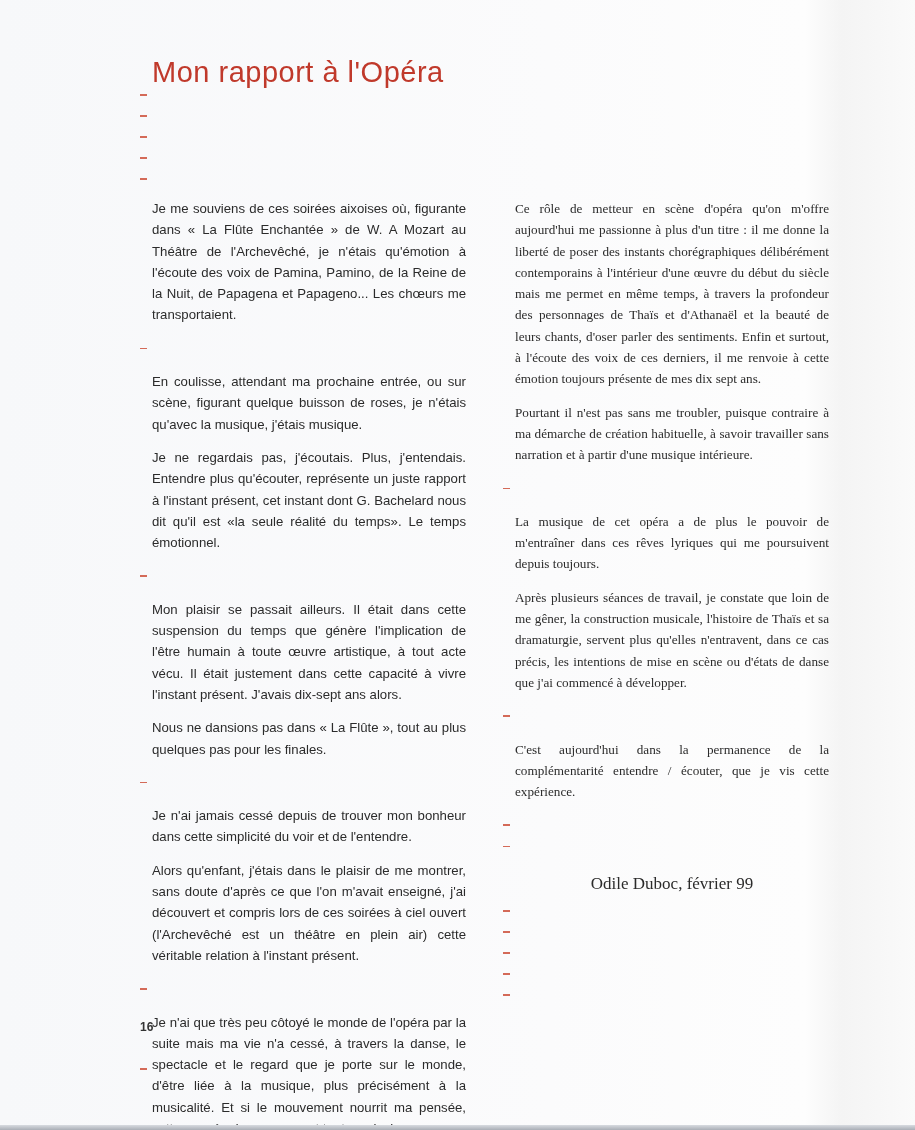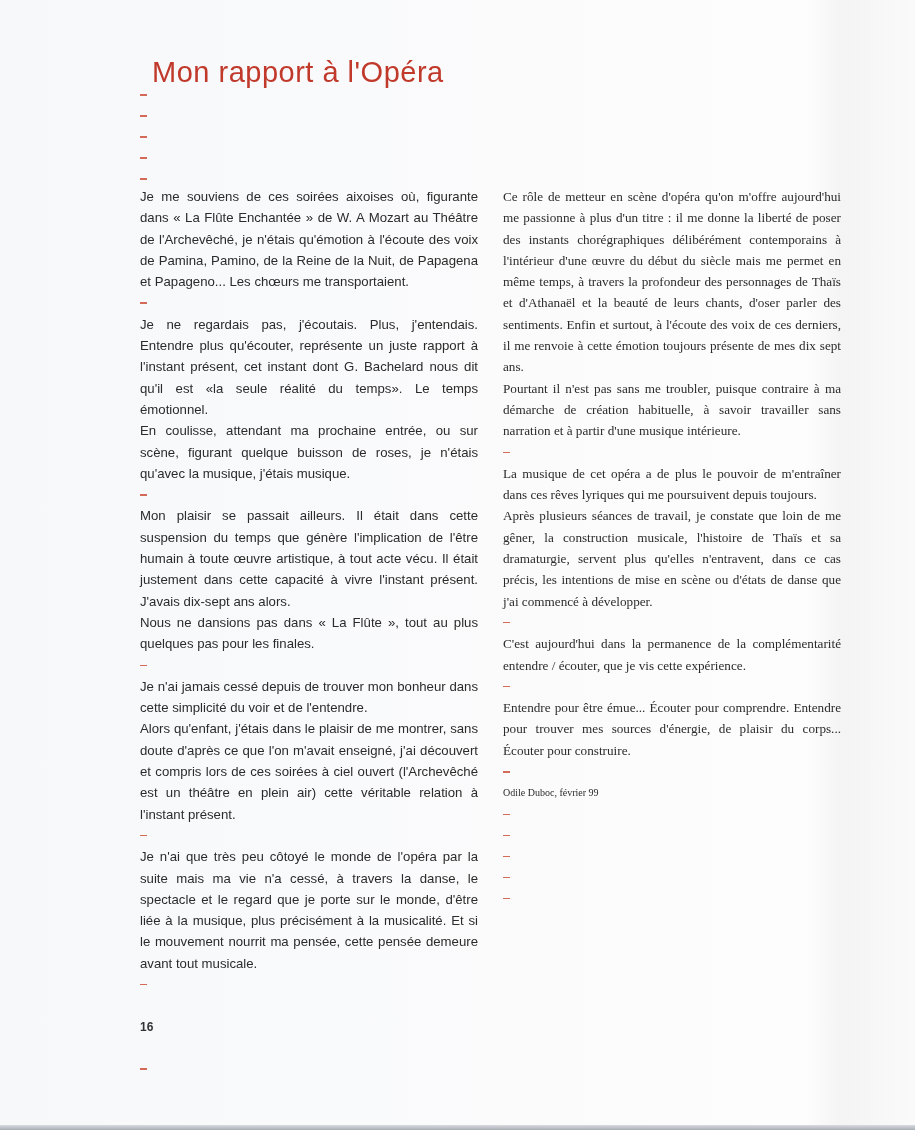--- a/index.html
+++ b/index.html
@@ -27,24 +27,24 @@
       display: block; width: 7px; height: 1.5px; background: #d46a58;
     }
     .title-dashes { position: absolute; left: 140px; top: 94px; }
     .title-dashes .dash { margin-bottom: 19.5px; }
     .col {
       position: absolute; top: 186px; width: 338px;
       font-size: 13.2px; line-height: 21.3px; color: #2b2b2b;
     }
     .col-left { left: 140px; }
     .col-right { left: 503px; font-family: Liberation Serif, serif; }
-    .para { margin: 0; text-align: justify; text-align-last: left; }
+    .para { margin: 12px; text-align: justify; text-align-last: left; }
     .sep { height: 21.3px; position: relative; }
     .sep .dash { position: absolute; top: 10px; left: 0; }
-    .signature { font-size: 10px; line-height: 21.3px; margin: 0; }
+    .signature { font-size: 17px; line-height: 21.3px; margin: 16px; text-align: center; }
     .right-tail-dashes .dash { margin: 10px 0 19.5px 0; }
     .page-dash { position: absolute; left: 140px; top: 1068px; }
     .page-number {
       position: absolute; left: 140px; top: 1020px;
       font-size: 12px; color: #333; font-weight: bold;
     }
   </style>
 </head>
 <body>
 
@@ -59,22 +59,22 @@
     </div>
 
   <div class="col col-left" id="col-left">
       <div>
         <p class="para">Je me souviens de ces soirées aixoises où, figurante dans « La Flûte Enchantée » de W. A Mozart au Théâtre de l'Archevêché, je n'étais qu'émotion à l'écoute des voix de Pamina, Pamino, de la Reine de la Nuit, de Papagena et Papageno... Les chœurs me transportaient.</p>
       </div>
       <div class="sep">
         <span class="dash"></span>
       </div>
       <div>
+        <p class="para">En coulisse, attendant ma prochaine entrée, ou sur scène, figurant quelque buisson de roses, je n'étais qu'avec la musique, j'étais musique.</p>
         <p class="para">Je ne regardais pas, j'écoutais. Plus, j'entendais. Entendre plus qu'écouter, représente un juste rapport à l'instant présent, cet instant dont G. Bachelard nous dit qu'il est «la seule réalité du temps». Le temps émotionnel.</p>
-        <p class="para">En coulisse, attendant ma prochaine entrée, ou sur scène, figurant quelque buisson de roses, je n'étais qu'avec la musique, j'étais musique.</p>
       </div>
       <div class="sep">
         <span class="dash"></span>
       </div>
       <div>
         <p class="para">Mon plaisir se passait ailleurs. Il était dans cette suspension du temps que génère l'implication de l'être humain à toute œuvre artistique, à tout acte vécu. Il était justement dans cette capacité à vivre l'instant présent. J'avais dix-sept ans alors.</p>
         <p class="para">Nous ne dansions pas dans « La Flûte », tout au plus quelques pas pour les finales.</p>
       </div>
       <div class="sep">
         <span class="dash"></span>
@@ -107,23 +107,20 @@
       </div>
       <div class="sep">
         <span class="dash"></span>
       </div>
       <div>
         <p class="para">C'est aujourd'hui dans la permanence de la complémentarité entendre / écouter, que je vis cette expérience.</p>
       </div>
       <div class="sep">
         <span class="dash"></span>
       </div>
-      <div>
-        <p class="para">Entendre pour être émue... Écouter pour comprendre. Entendre pour trouver mes sources d'énergie, de plaisir du corps... Écouter pour construire.</p>
-      </div>
       <div class="sep">
         <span class="dash"></span>
       </div>
       <p class="signature">Odile Duboc, février 99</p>
       <div class="right-tail-dashes">
         <span class="dash"></span>
         <span class="dash"></span>
         <span class="dash"></span>
         <span class="dash"></span>
         <span class="dash"></span>

